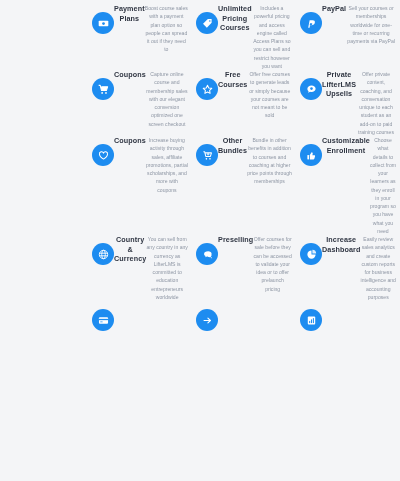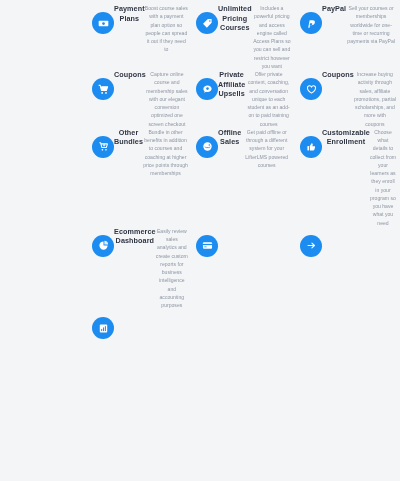--- a/index.html
+++ b/index.html
@@ -97,26 +97,35 @@
           <path d="M1 2h2.2l1.9 7.6h7.1L14 4H5" stroke="#fff" stroke-width="1.5" fill="none" stroke-linejoin="round"></path>
           <circle cx="6" cy="13" r="1.3"></circle>
           <circle cx="11.6" cy="13" r="1.3"></circle>
         </svg>
       </div>
       <div class="feature-title">Coupons</div>
       <div class="feature-desc">Capture online course and membership sales with our elegant conversion optimized one screen checkout</div>
     </div>
     <div class="feature">
       <div class="icon-circle" style="background: rgb(29, 140, 240);">
+        <svg width="11" height="11" viewBox="0 0 16 16" fill="none" stroke="#fff" stroke-width="1.5" stroke-linejoin="round">
+          <path d="M8 1.8l1.9 3.9 4.3.6-3.1 3 .7 4.3L8 11.6 4.2 13.6l.7-4.3-3.1-3 4.3-.6z"></path>
+        </svg>
+      </div>
+      <div class="feature-title">Free Courses</div>
+      <div class="feature-desc">Offer free courses to generate leads or simply because your courses are not meant to be sold</div>
+    </div>
+    <div class="feature">
+      <div class="icon-circle" style="background: rgb(29, 140, 240);">
         <svg width="11" height="11" viewBox="0 0 16 16" fill="#fff">
           <path d="M8 2c3.3 0 6 2.1 6 4.8S11.3 11.6 8 11.6c-.7 0-1.4-.1-2-.3L3 12.8l.8-2.2C2.7 9.7 2 8.3 2 6.8 2 4.1 4.7 2 8 2z"></path>
           <circle cx="8" cy="6.7" r="1.9" fill="#1d8cf0"></circle>
         </svg>
       </div>
-      <div class="feature-title">Private Affiliate Upsells</div>
+      <div class="feature-title">Private LifterLMS Upsells</div>
       <div class="feature-desc">Offer private content, coaching, and conversation unique to each student as an add-on to paid training courses</div>
     </div>
     <div class="feature">
       <div class="icon-circle" style="background: rgb(29, 140, 240);">
         <svg width="11" height="11" viewBox="0 0 16 16" fill="none" stroke="#fff" stroke-width="1.5" stroke-linejoin="round">
           <path d="M8 13.2S2.2 9.6 2.2 6.1A3 3 0 018 4.6a3 3 0 015.8 1.5c0 3.5-5.8 7.1-5.8 7.1z"></path>
         </svg>
       </div>
       <div class="feature-title">Coupons</div>
       <div class="feature-desc">Increase buying activity through sales, affiliate promotions, partial scholarships, and more with coupons</div>
@@ -130,46 +139,57 @@
           <rect x="8.2" y="4.1" width="1.3" height="4" rx=".4"></rect>
           <rect x="6.9" y="5.4" width="4" height="1.3" rx=".4"></rect>
         </svg>
       </div>
       <div class="feature-title">Other Bundles</div>
       <div class="feature-desc">Bundle in other benefits in addition to courses and coaching at higher price points through memberships</div>
     </div>
     <div class="feature">
       <div class="icon-circle" style="background: rgb(29, 140, 240);">
         <svg width="11" height="11" viewBox="0 0 16 16" fill="#fff">
-          <circle cx="8" cy="8" r="6.1" fill="#fff"></circle>
-          <path d="M5 8.6l1.7 1.7 1.4-1.4 1.4 1.4L11.2 8.6" stroke="#1d8cf0" stroke-width="1.4" fill="none" stroke-linecap="round" stroke-linejoin="round"></path>
-          <circle cx="10.6" cy="5.8" r="1.1" fill="#1d8cf0"></circle>
-        </svg>
-      </div>
-      <div class="feature-title">Offline Sales</div>
-      <div class="feature-desc">Get paid offline or through a different system for your LifterLMS powered courses</div>
-    </div>
-    <div class="feature">
-      <div class="icon-circle" style="background: rgb(29, 140, 240);">
-        <svg width="11" height="11" viewBox="0 0 16 16" fill="#fff">
           <path d="M5.6 13.8h5.1c.7 0 1.2-.4 1.4-1l1.1-3.6c.2-.8-.3-1.5-1.1-1.5H9.3l.5-2.6c.1-.9-.4-1.7-1.2-1.8-.4 0-.7.2-.9.6L5.6 7.4z"></path>
           <rect x="2" y="7.2" width="2.4" height="6.6" rx=".7"></rect>
         </svg>
       </div>
       <div class="feature-title">Customizable Enrollment</div>
       <div class="feature-desc">Choose what details to collect from your learners as they enroll in your program so you have what you need</div>
     </div>
     <div class="feature">
       <div class="icon-circle" style="background: rgb(29, 140, 240);">
+        <svg width="11" height="11" viewBox="0 0 16 16" fill="none" stroke="#fff" stroke-width="1.3">
+          <circle cx="8" cy="8" r="6.1"></circle>
+          <ellipse cx="8" cy="8" rx="2.6" ry="6.1"></ellipse>
+          <path d="M2 6.1h12M2 9.9h12"></path>
+        </svg>
+      </div>
+      <div class="feature-title">Country &amp; Currency</div>
+      <div class="feature-desc">You can sell from any country in any currency as LifterLMS is committed to education entrepreneurs worldwide</div>
+    </div>
+    <div class="feature">
+      <div class="icon-circle" style="background: rgb(29, 140, 240);">
+        <svg width="11" height="11" viewBox="0 0 16 16" fill="#fff">
+          <path d="M9 3.2c2.8 0 5 1.7 5 3.9S11.8 11 9 11c-.6 0-1.2-.1-1.7-.2L4.6 12l.7-1.9C3.9 9.4 3 8.4 3 7.1c0-2.2 2.3-3.9 6-3.9z"></path>
+          <ellipse cx="10.9" cy="9.6" rx="2.8" ry="2.3"></ellipse>
+          <path d="M13.3 11.6l1.6 1.9-2.6-.4z"></path>
+        </svg>
+      </div>
+      <div class="feature-title">Preselling</div>
+      <div class="feature-desc">Offer courses for sale before they can be accessed to validate your idea or to offer prelaunch pricing</div>
+    </div>
+    <div class="feature">
+      <div class="icon-circle" style="background: rgb(29, 140, 240);">
         <svg width="11" height="11" viewBox="0 0 16 16" fill="#fff">
           <path d="M8 2a6 6 0 106 6H8z"></path>
           <path d="M9.3 1.2V6.7h5.5A5.6 5.6 0 009.3 1.2z" opacity=".85"></path>
         </svg>
       </div>
-      <div class="feature-title">Ecommerce Dashboard</div>
+      <div class="feature-title">Increase Dashboard</div>
       <div class="feature-desc">Easily review sales analytics and create custom reports for business intelligence and accounting purposes</div>
     </div>
     <div class="feature">
       <div class="icon-circle" style="background: rgb(29, 140, 240);">
         <svg width="11" height="11" viewBox="0 0 16 16" fill="#fff">
           <rect x="1.4" y="3.3" width="13.2" height="9.4" rx="1.3"></rect>
           <rect x="1.4" y="5.6" width="13.2" height="1.9" fill="#1d8cf0"></rect>
           <rect x="3.2" y="9.4" width="3.6" height="1.2" rx=".5" fill="#1d8cf0"></rect>
         </svg>
       </div>

